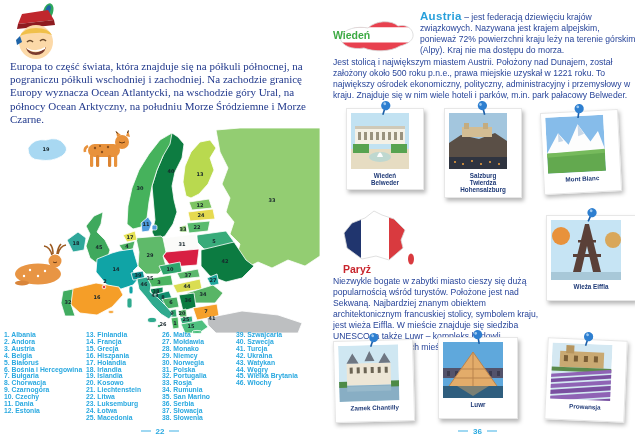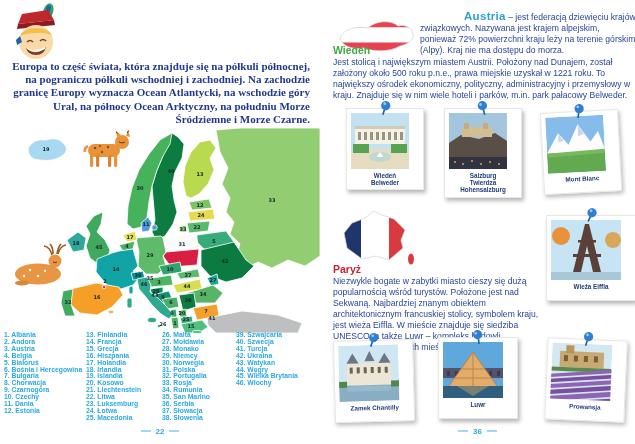--- a/index.html
+++ b/index.html
@@ -6,52 +6,52 @@
   .book{position:relative;width:635px;height:444px;background:#fff;overflow:hidden;
         font-family:"Liberation Sans",sans-serif;color:#28459A;}
   .page{position:absolute;top:0;height:444px;}
   .page-left{left:0;width:320px;}
   .page-right{left:320px;width:315px;}
 
   
   .boy{position:absolute;left:8px;top:2px;width:56px;height:62px;}
   .title{position:absolute;left:0;top:12px;width:100%;text-align:center;
          font-size:33px;font-weight:bold;color:#29A8E0;letter-spacing:1px;}
-  .intro{position:absolute;left:10px;top:60px;width:300px;text-align:right;
-         font-family:"Liberation Serif",serif;font-weight:bold;font-size:11px;
+  .intro{position:absolute;left:10px;top:60px;width:300px;text-align:left;
+         font-family:"Liberation Serif",serif;font-weight:normal;font-size:11px;
          line-height:13.2px;color:#21398C;}
   .mapwrap{position:absolute;left:0;top:128px;width:320px;height:207px;}
   .mapwrap svg{display:block;}
   #map-labels text{font-family:"DejaVu Sans",sans-serif;font-size:5px;font-weight:bold;
          fill:#17262B;text-anchor:middle;}
   .country-list{position:absolute;left:4px;top:332px;width:314px;display:flex;}
   .country-col{flex:0 0 auto;}
   .country-col:nth-child(1){width:82px;}
   .country-col:nth-child(2){width:76px;}
   .country-col:nth-child(3){width:74px;}
   .country-col:nth-child(4){width:80px;}
   .country-item{font-size:6.8px;line-height:6.9px;font-weight:bold;color:#2AA9E0;
          padding-left:9px;text-indent:-9px;white-space:normal;}
   .pageno{position:absolute;top:427px;width:100%;text-align:center;font-size:8px;
          font-weight:bold;color:#2AA9E0;}
   .pageno .dash{display:inline-block;width:10px;height:2px;background:#9FD8F2;
          vertical-align:middle;margin:0 5px 2px 5px;}
 
   
-  .lead{font-weight:bold;font-size:11.5px;color:#29A0DB;letter-spacing:.3px;margin-left:44px;}
+  .lead{font-weight:bold;font-size:11.5px;color:#29A0DB;letter-spacing:.3px;}
   .rp-text{position:absolute;font-size:8.6px;line-height:11px;color:#28459A;}
   .city-heading{position:absolute;font-size:10.5px;font-weight:bold;}
   .green{color:#3DAA44;} .red{color:#C8242C;}
   .austria-flag{position:absolute;left:14px;top:12px;width:84px;height:46px;}
   .austria-text{left:100px;top:11px;width:217px;}
-  .wieden-heading{left:13px;top:44px;}
+  .wieden-heading{left:13px;top:29px;}
   .wieden-text{left:13px;top:57px;width:304px;}
   .france-flag{position:absolute;left:12px;top:206px;width:86px;height:62px;}
   .france-text{left:104px;top:210px;width:124px;}
-  .paris-heading{left:13px;top:263px;}
+  .paris-heading{left:23px;top:263px;}
   .paris-text{left:13px;top:276px;width:216px;}
 
   .polaroid{position:absolute;background:#fff;border:1px solid #E7E7E7;
         box-shadow:1.5px 2.5px 4px rgba(0,0,0,.28);padding:4px 4px 0 4px;}
   .polaroid .photo{display:block;}
   .polaroid .caption{text-align:center;font-size:6.3px;line-height:7.2px;font-weight:bold;
         color:#1F3A77;white-space:pre-line;padding:3px 0 3px 0;min-height:14px;}
   .pin{position:absolute;left:50%;top:-9px;margin-left:-7px;width:14px;height:16px;}
   .tilt-l{transform:rotate(-3deg);} .tilt-r{transform:rotate(2.5deg);} .tilt-sl{transform:rotate(-1.5deg);}
 

